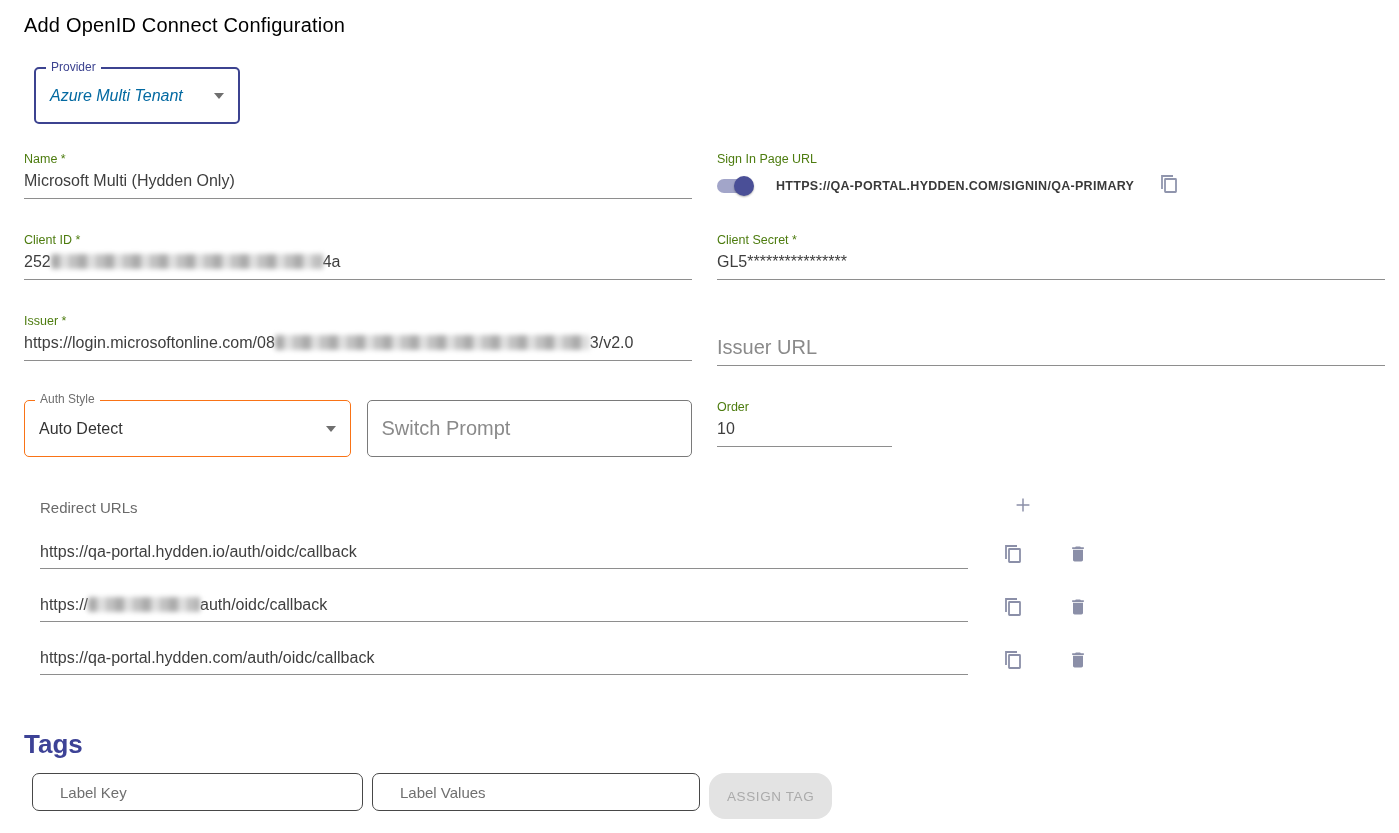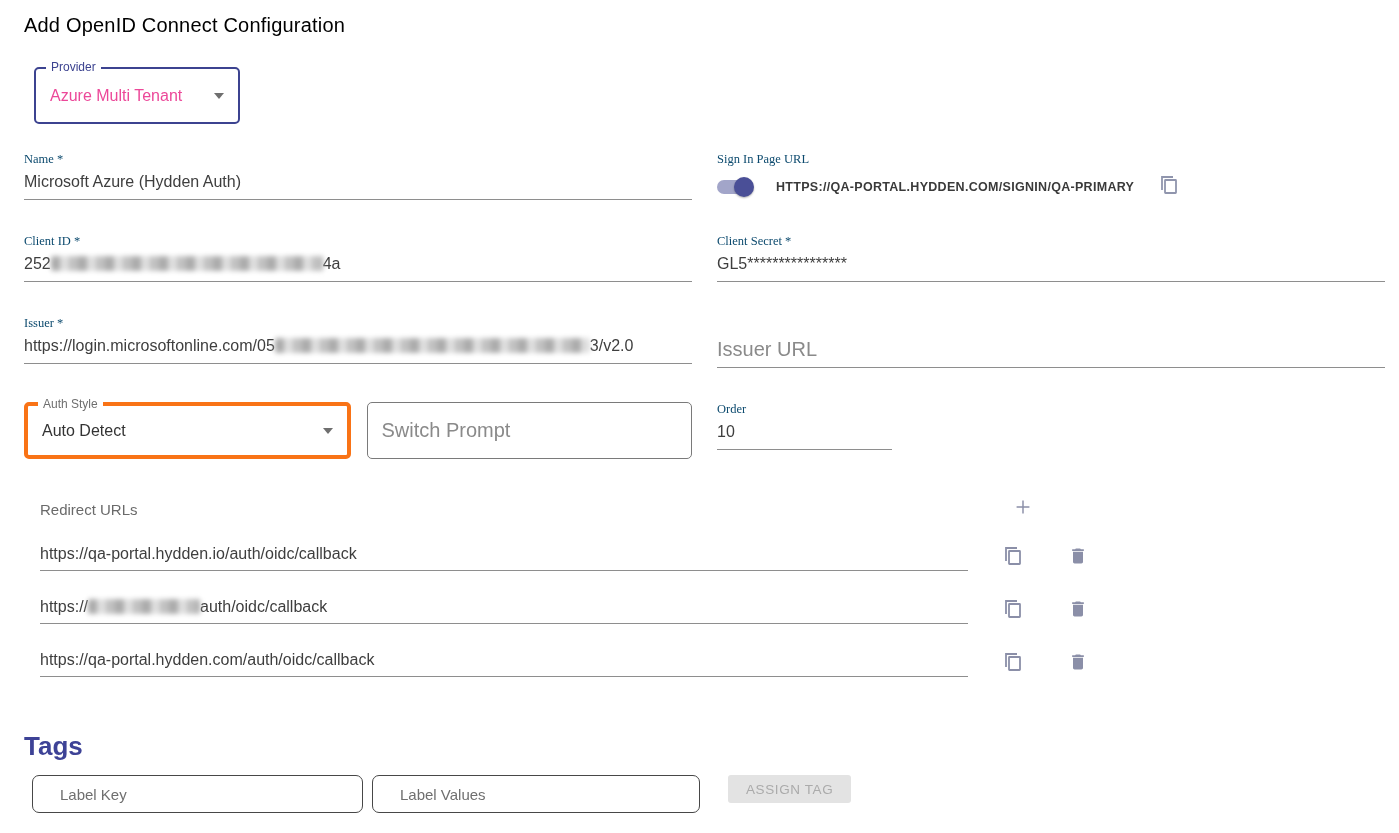--- a/index.html
+++ b/index.html
@@ -9,28 +9,28 @@
 
   .page-title { font-size:20px; font-weight:400; color:#000000; letter-spacing:0.2px; }
 
   
   .outlined { position:relative; border-radius:5px; background:#fff;
     display:flex; align-items:center; padding:0 14px; }
   .outlined .notch { position:absolute; top:-9px; left:10px; background:#fff;
     padding:0 5px; font-size:12px; line-height:14px; }
   .provider-box { width:206px; height:57px; border:2px solid #3c4390; margin:30px 0 16px 10px; }
   .provider-box .notch { color:#3c4390; }
-  .provider-box .sel-value { font-size:16px; color:#ec4899; flex:1; }
+  .provider-box .sel-value { font-size:16px; color:#0369a1; flex:1;font-style:italic; }
   .caret { width:0; height:0; border-left:5px solid transparent; border-right:5px solid transparent;
     border-top:6px solid #6f6f6f; margin-left:8px; }
 
   .form-grid { display:grid; grid-template-columns:668px 668px; column-gap:25px;
     row-gap:34px; margin-top:28px; }
 
-  .field .flabel { font-size:12.5px; color:#0c4a6e; margin-bottom:6px;font-family:Liberation Serif, serif; }
+  .field .flabel { font-size:12.5px; color:#4d7c0f; margin-bottom:6px; }
   .field .fvalue { font-size:16px; color:#3e3e3e; padding-bottom:6px;
     border-bottom:1px solid #8e8e8e; min-height:27px; white-space:nowrap; }
   .spacer { height:22px; }
 
   .redacted { display:inline-block; height:15px; border-radius:2px; vertical-align:-2px;
     background:
       repeating-linear-gradient(90deg, rgba(160,160,160,.75) 0 9px, rgba(224,224,224,.9) 9px 18px, rgba(190,190,190,.8) 18px 27px),
       repeating-linear-gradient(0deg, #d9d9d9 0 5px, #c2c2c2 5px 10px);
     filter: blur(2.5px); }
   .red-clientid { width:272px; }
@@ -45,21 +45,21 @@
   .toggle .thumb { position:absolute; top:0; right:-3px; width:20px; height:20px;
     border-radius:50%; background:#4a4f97; box-shadow:0 1px 2px rgba(0,0,0,.3); }
   .signin-url { font-size:12.5px; font-weight:700; color:#3a3a3a; letter-spacing:0.3px;
     margin-left:25px; }
   .icon-btn { background:none; border:none; cursor:pointer; padding:0; display:inline-flex;
     align-items:center; justify-content:center; }
   .signin-copy { margin-left:22px; }
 
   
   .inline-row { display:flex; gap:16px; }
-  .auth-box { width:327px; height:57px; border:4px solid #f97316; }
+  .auth-box { width:327px; height:57px; border:1px solid #f97316; }
   .auth-box .notch { color:#6e6e6e; }
   .auth-box .sel-value { font-size:16px; color:#333; flex:1; }
   .prompt-box { width:326px; height:57px; border:1px solid #7a7a7a;justify-content:center; }
   .bare-input { border:none; outline:none; width:100%; font-size:20px; color:#b91c1c;
     font-family:"Liberation Sans", sans-serif; background:transparent; }
   .bare-input::placeholder { color:#8a8a8a; opacity:1; }
   .underline-input { border:none; border-bottom:1px solid #8e8e8e; border-radius:0;
     padding-bottom:6px; min-height:27px; }
   .order-line { width:175px; }
 
@@ -74,42 +74,42 @@
   .url-trash { margin-left:44px; }
 
   
   .tags-heading { margin-top:54px; font-size:26px; font-weight:700; color:#3d4296; }
   .tags-row { display:flex; align-items:flex-start; gap:9px; margin:13px 0 0 8px; }
   .tag-input { height:38px; border:1.5px solid #474747; border-radius:7px;
     padding:0 27px; font-size:15px; color:#3e3e3e; font-family:"Liberation Sans", sans-serif; }
   .tag-input::placeholder { color:#6f6f6f; opacity:1; }
   .tag-key { width:331px; }
   .tag-values { width:328px; }
-  .assign-btn { height:28px; padding:0 18px; background:#e3e3e3; color:#ababab;
-    border:none; border-radius:3px; font-size:13.5px; letter-spacing:0.6px;
-    font-family:"Liberation Sans", sans-serif; cursor:default;margin-left:19px; }
+  .assign-btn { height:46px; padding:0 18px; background:#e3e3e3; color:#ababab;
+    border:none; border-radius:16px; font-size:13.5px; letter-spacing:0.6px;
+    font-family:"Liberation Sans", sans-serif; cursor:default; }
 </style>
 </head>
 <body>
 
 <div class="page">
 
   <div class="page-title">Add OpenID Connect Configuration</div>
 
   <div class="outlined provider-box">
     <span class="notch">Provider</span>
     <span class="sel-value">Azure Multi Tenant</span>
     <span class="caret"></span>
   </div>
 
   <div class="form-grid">
 
     <div class="field">
       <div class="flabel">Name *</div>
-      <div class="fvalue">Microsoft Azure (Hydden Auth)</div>
+      <div class="fvalue">Microsoft Multi (Hydden Only)</div>
     </div>
 
     <div class="field">
       <div class="flabel">Sign In Page URL</div>
       <div class="signin-row">
         <div class="toggle">
           <span class="track"></span>
           <span class="thumb"></span>
         </div>
         <span class="signin-url">HTTPS://QA-PORTAL.HYDDEN.COM/SIGNIN/QA-PRIMARY</span>
@@ -129,21 +129,21 @@
       <div class="fvalue"><span>252</span><span class="redacted red-clientid"></span><span>4a</span></div>
     </div>
 
     <div class="field">
       <div class="flabel">Client Secret *</div>
       <div class="fvalue">GL5****************</div>
     </div>
 
     <div class="field">
       <div class="flabel">Issuer *</div>
-      <div class="fvalue"><span>https://login.microsoftonline.com/05</span><span class="redacted red-issuer"></span><span>3/v2.0</span></div>
+      <div class="fvalue"><span>https://login.microsoftonline.com/08</span><span class="redacted red-issuer"></span><span>3/v2.0</span></div>
     </div>
 
     <div class="field">
       <div class="spacer"></div>
       <input class="bare-input underline-input" type="text" placeholder="Issuer URL" style="">
     </div>
 
     <div class="inline-row">
       <div class="outlined auth-box">
         <span class="notch">Auth Style</span>

